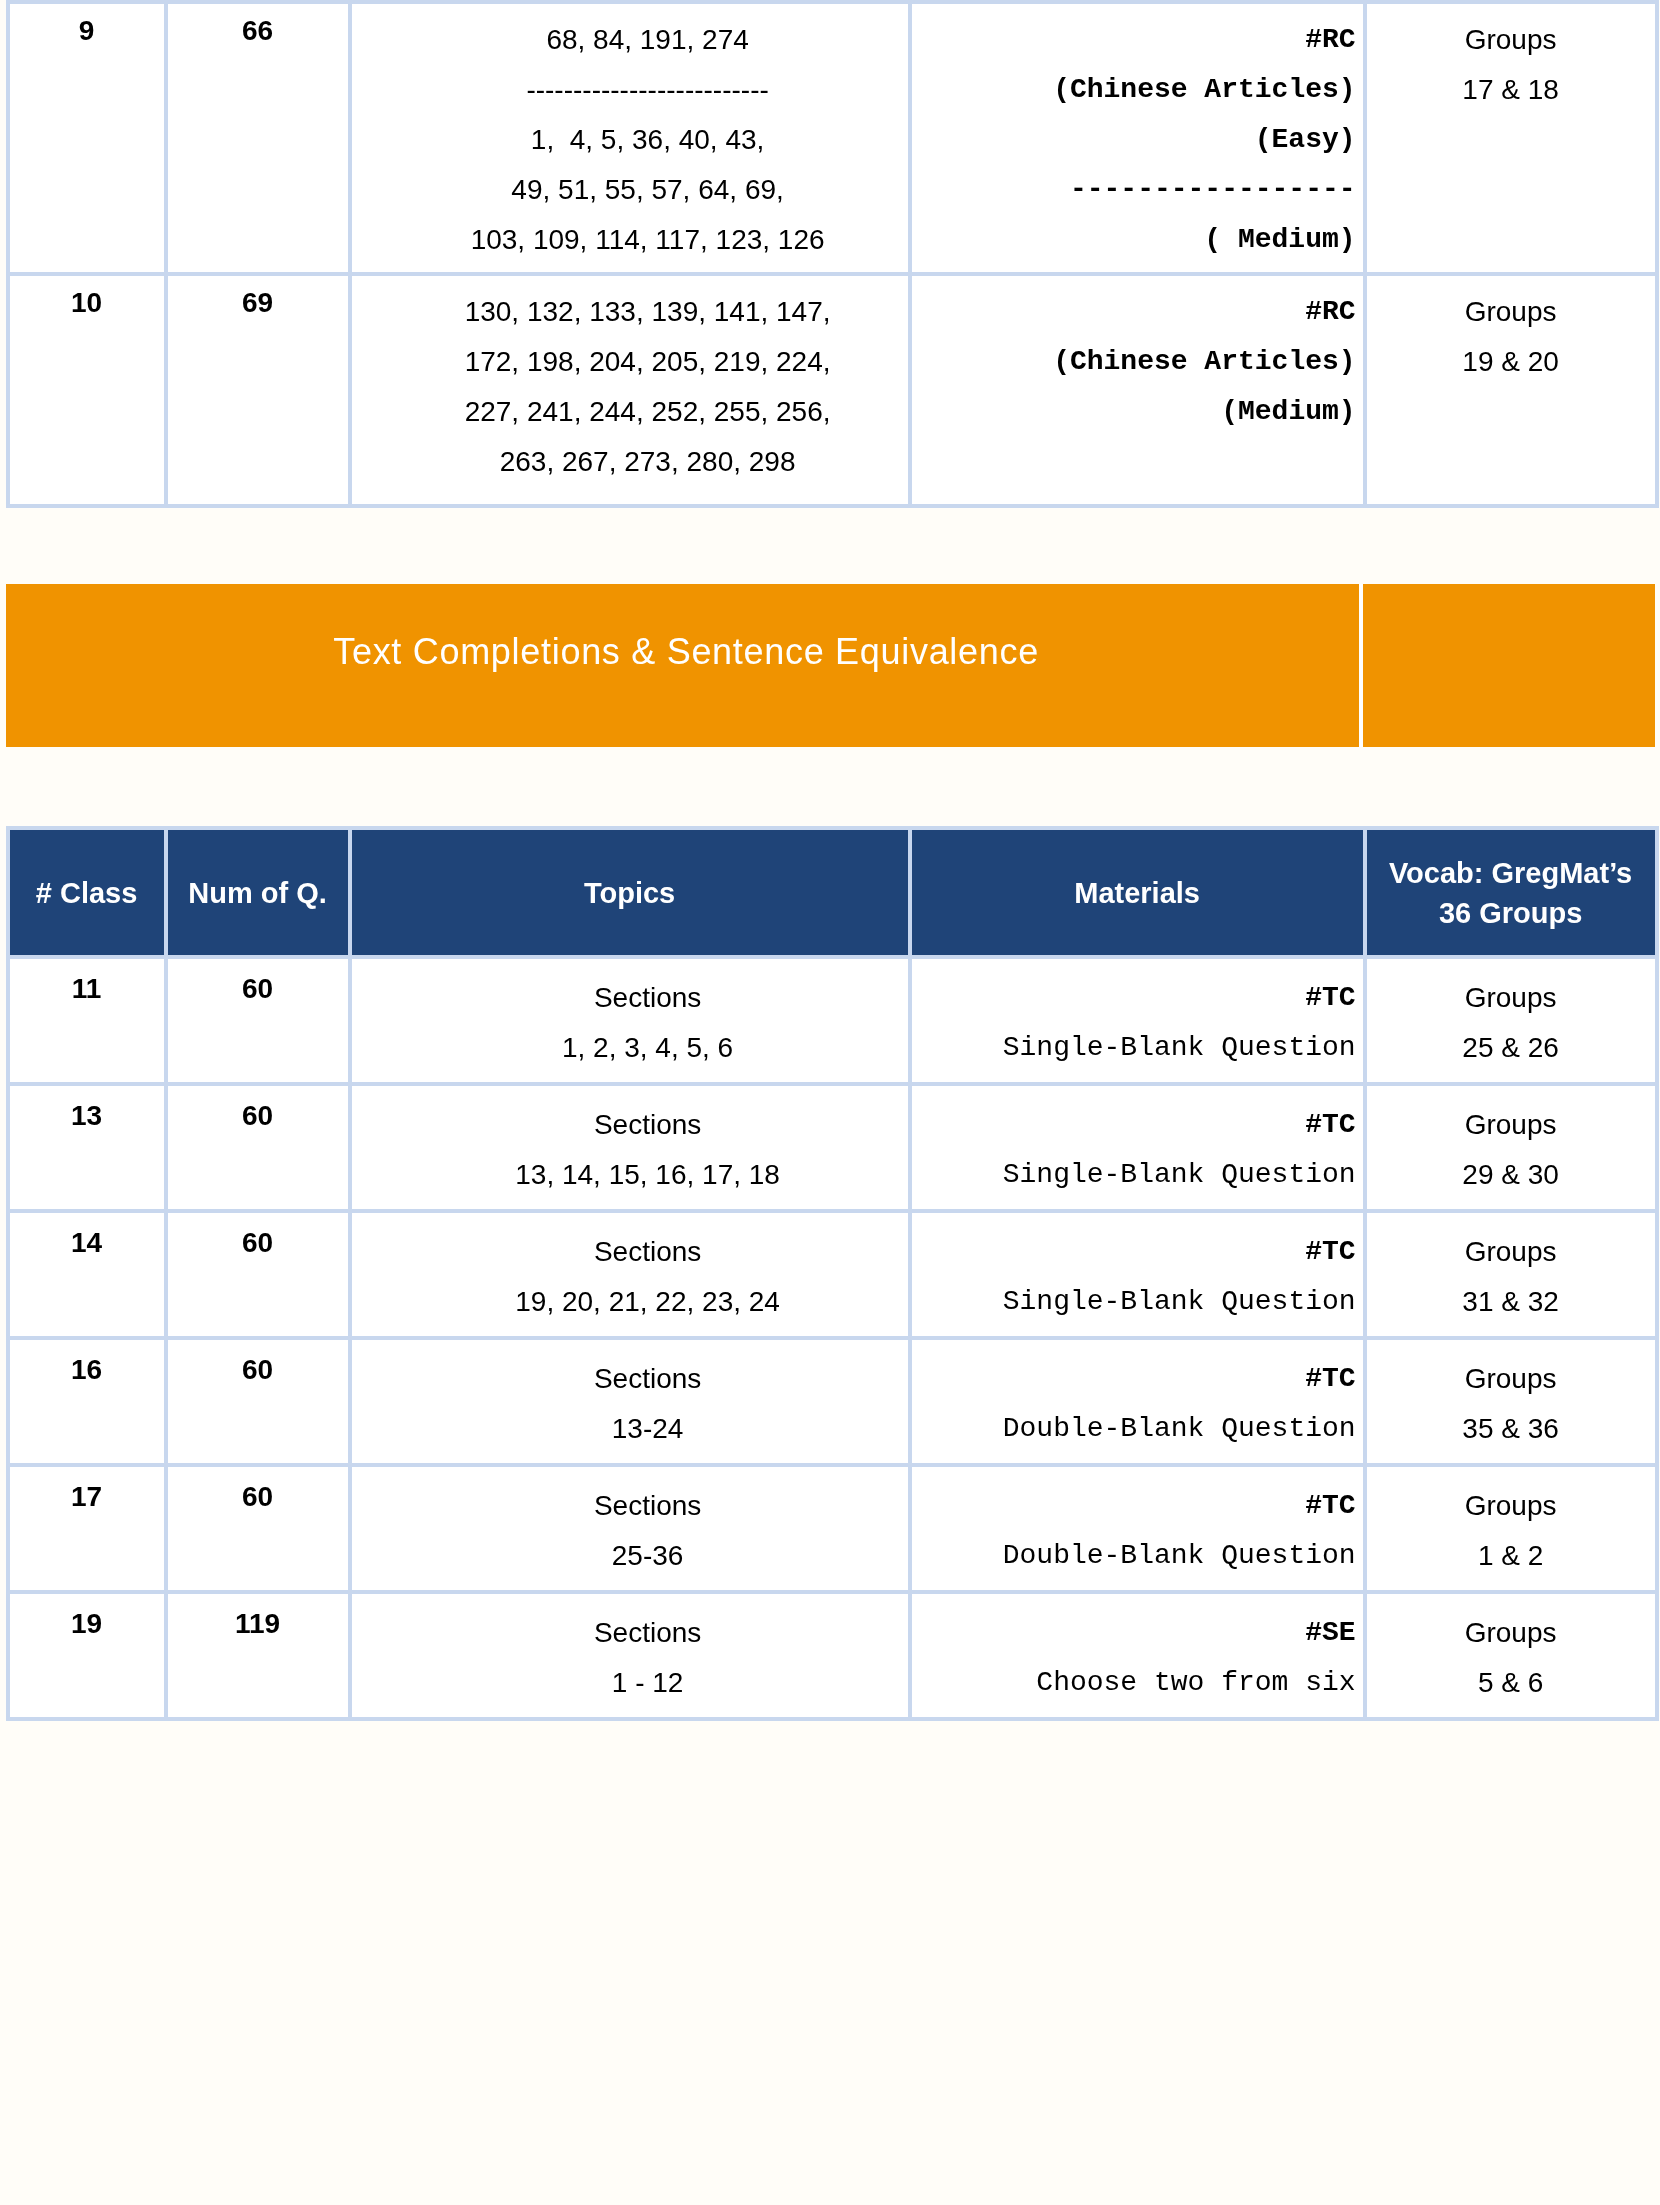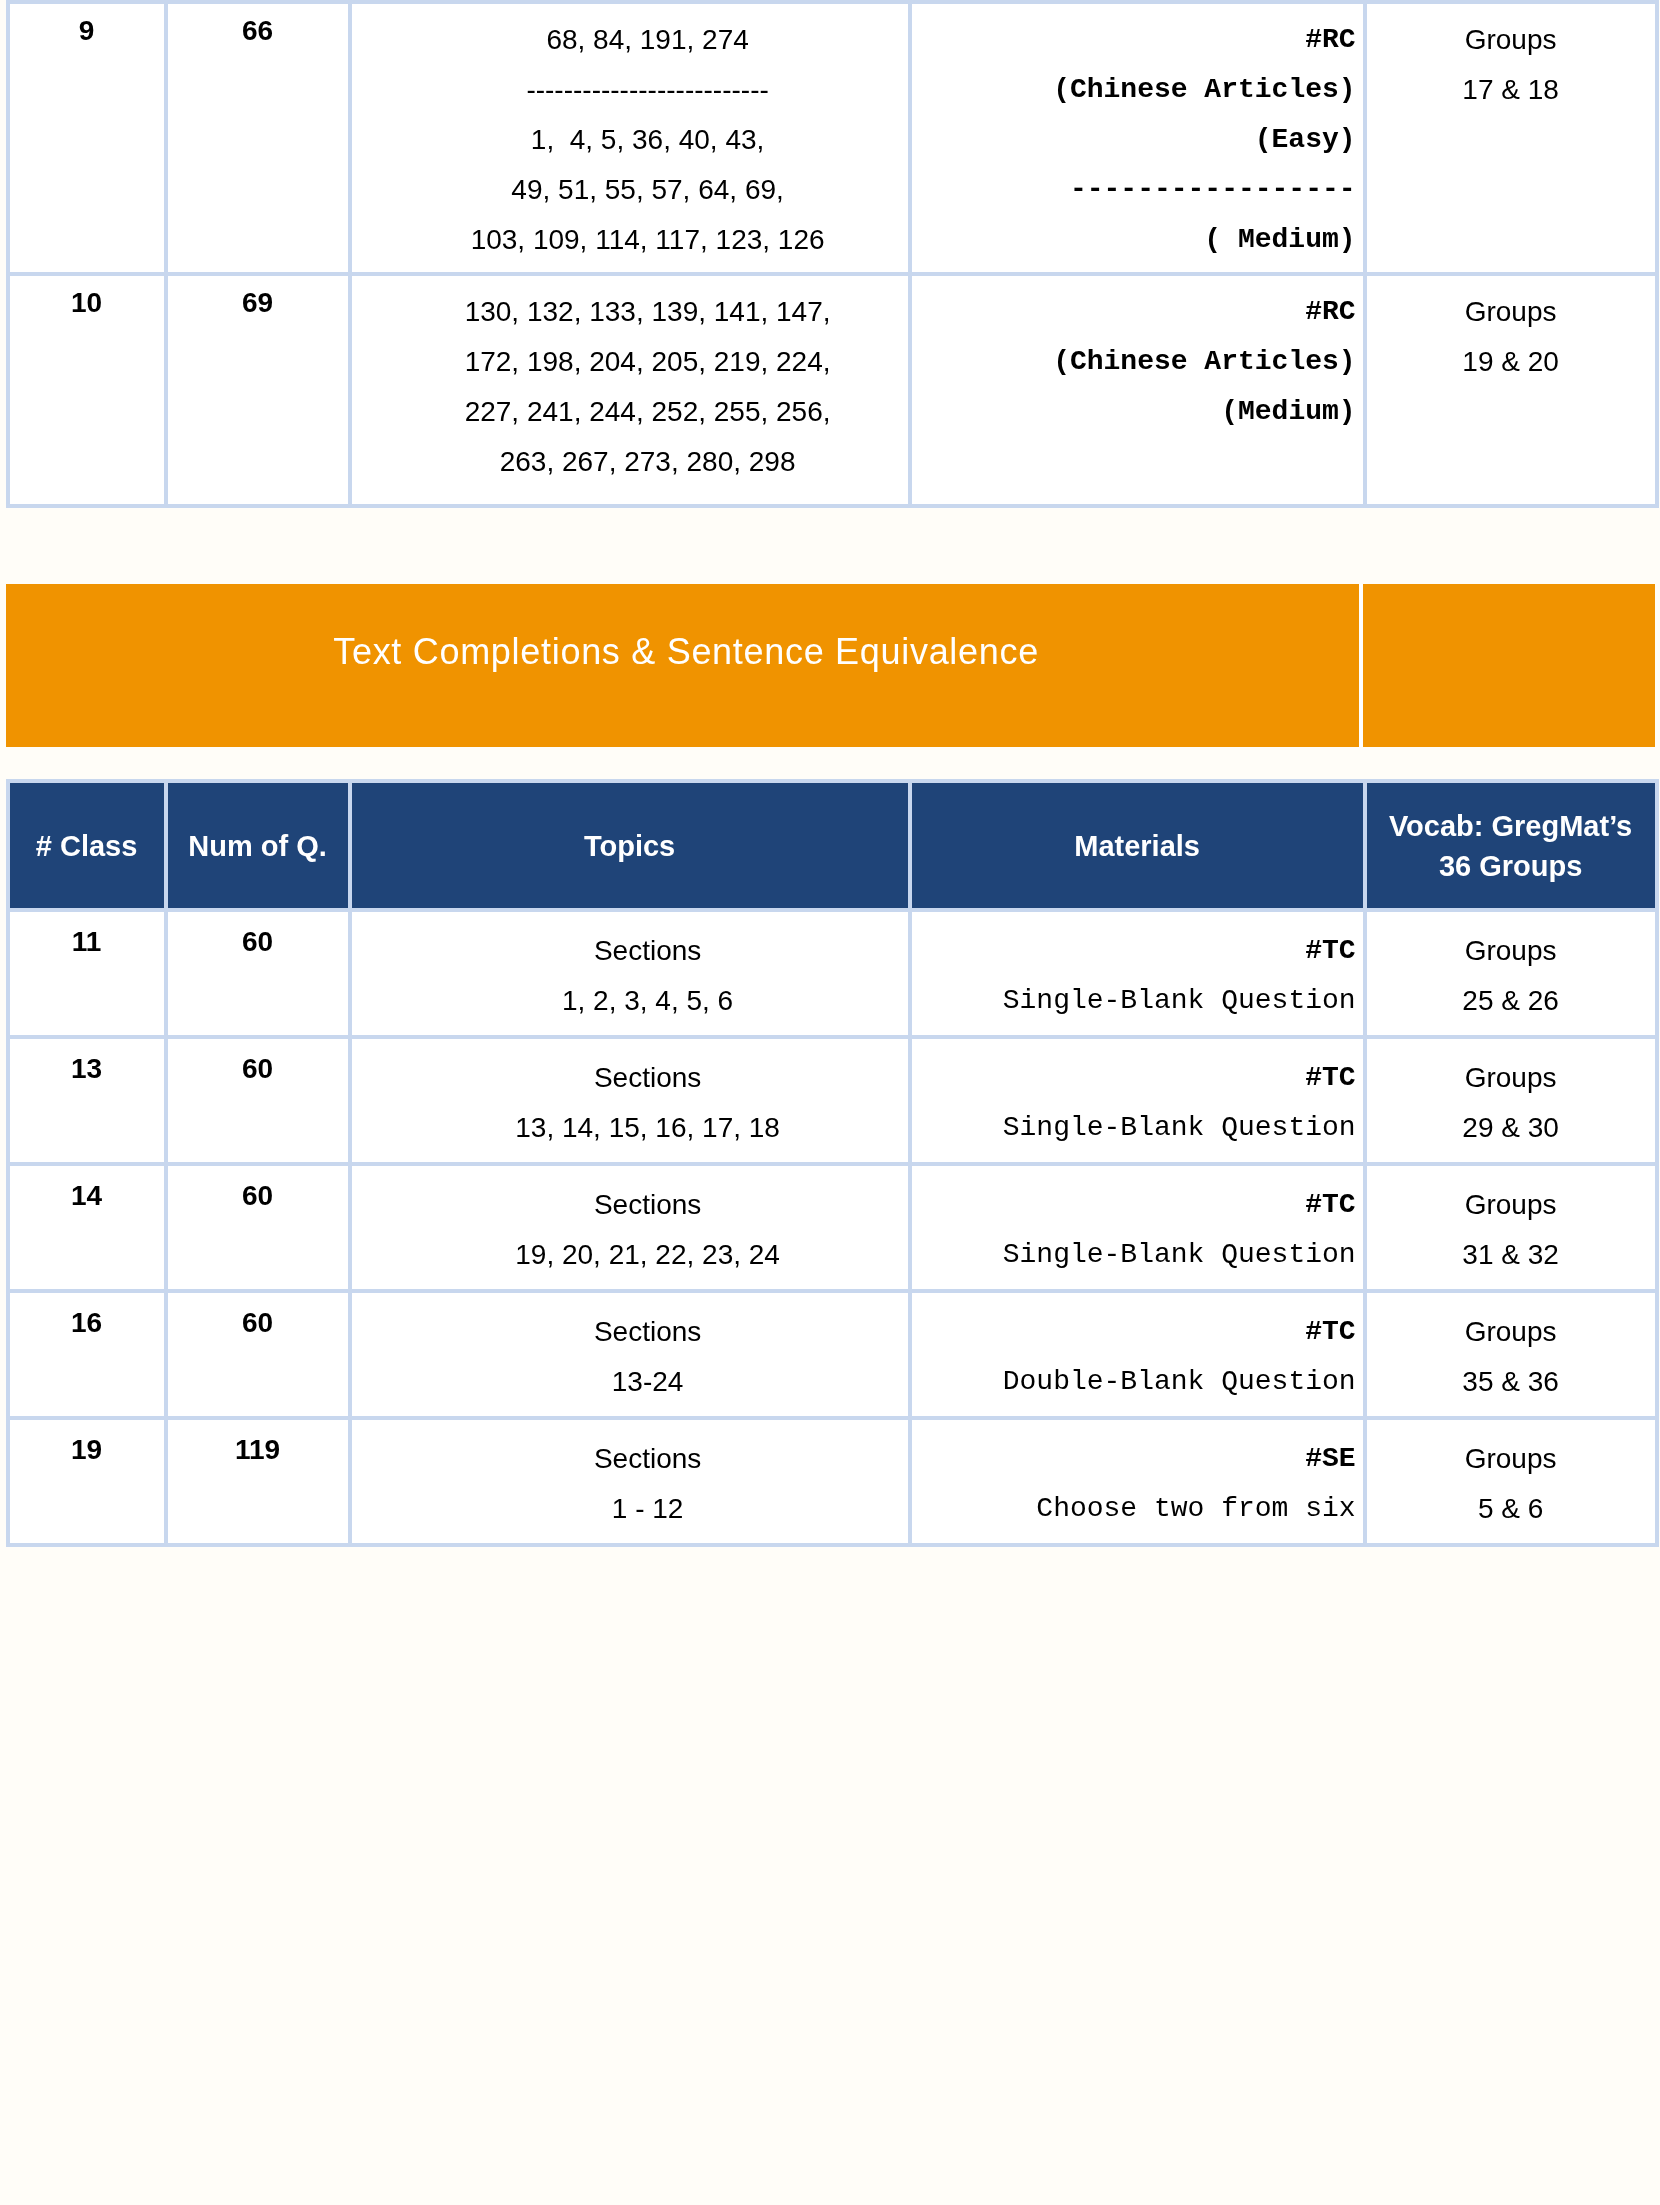--- a/index.html
+++ b/index.html
@@ -64,21 +64,21 @@
     padding-left:8px;
   }
   .banner-title{
     color:var(--banner-text);
     font-size:36px;
     letter-spacing:0.7px;
   }
   .banner-right{flex:1;}
 
   
-  .main{margin-top:32px;}
+  .main{margin-top:79px;}
   .main th{
     background:var(--header-bg);
     color:#FFFFFF;
     font-weight:bold;
     font-size:29px;
     text-align:center;
     vertical-align:middle;
     height:129px;
     line-height:40px;
     padding:7px;
@@ -233,20 +233,36 @@
       <td class="materials">
         <div class="ln bold">#TC</div>
         <div class="ln">Double-Blank Question</div>
       </td>
       <td class="vocab">
         <div class="ln">Groups</div>
         <div class="ln">35 &amp; 36</div>
       </td>
     </tr>
 
+    <tr>
+      <td class="num">17</td>
+      <td class="num">60</td>
+      <td class="topics">
+        <div class="ln">Sections</div>
+        <div class="ln">25-36</div>
+      </td>
+      <td class="materials">
+        <div class="ln bold">#TC</div>
+        <div class="ln">Double-Blank Question</div>
+      </td>
+      <td class="vocab">
+        <div class="ln">Groups</div>
+        <div class="ln">1 &amp; 2</div>
+      </td>
+    </tr>
 
 
     <tr>
       <td class="num">19</td>
       <td class="num">119</td>
       <td class="topics">
         <div class="ln">Sections</div>
         <div class="ln">1 - 12</div>
       </td>
       <td class="materials">

